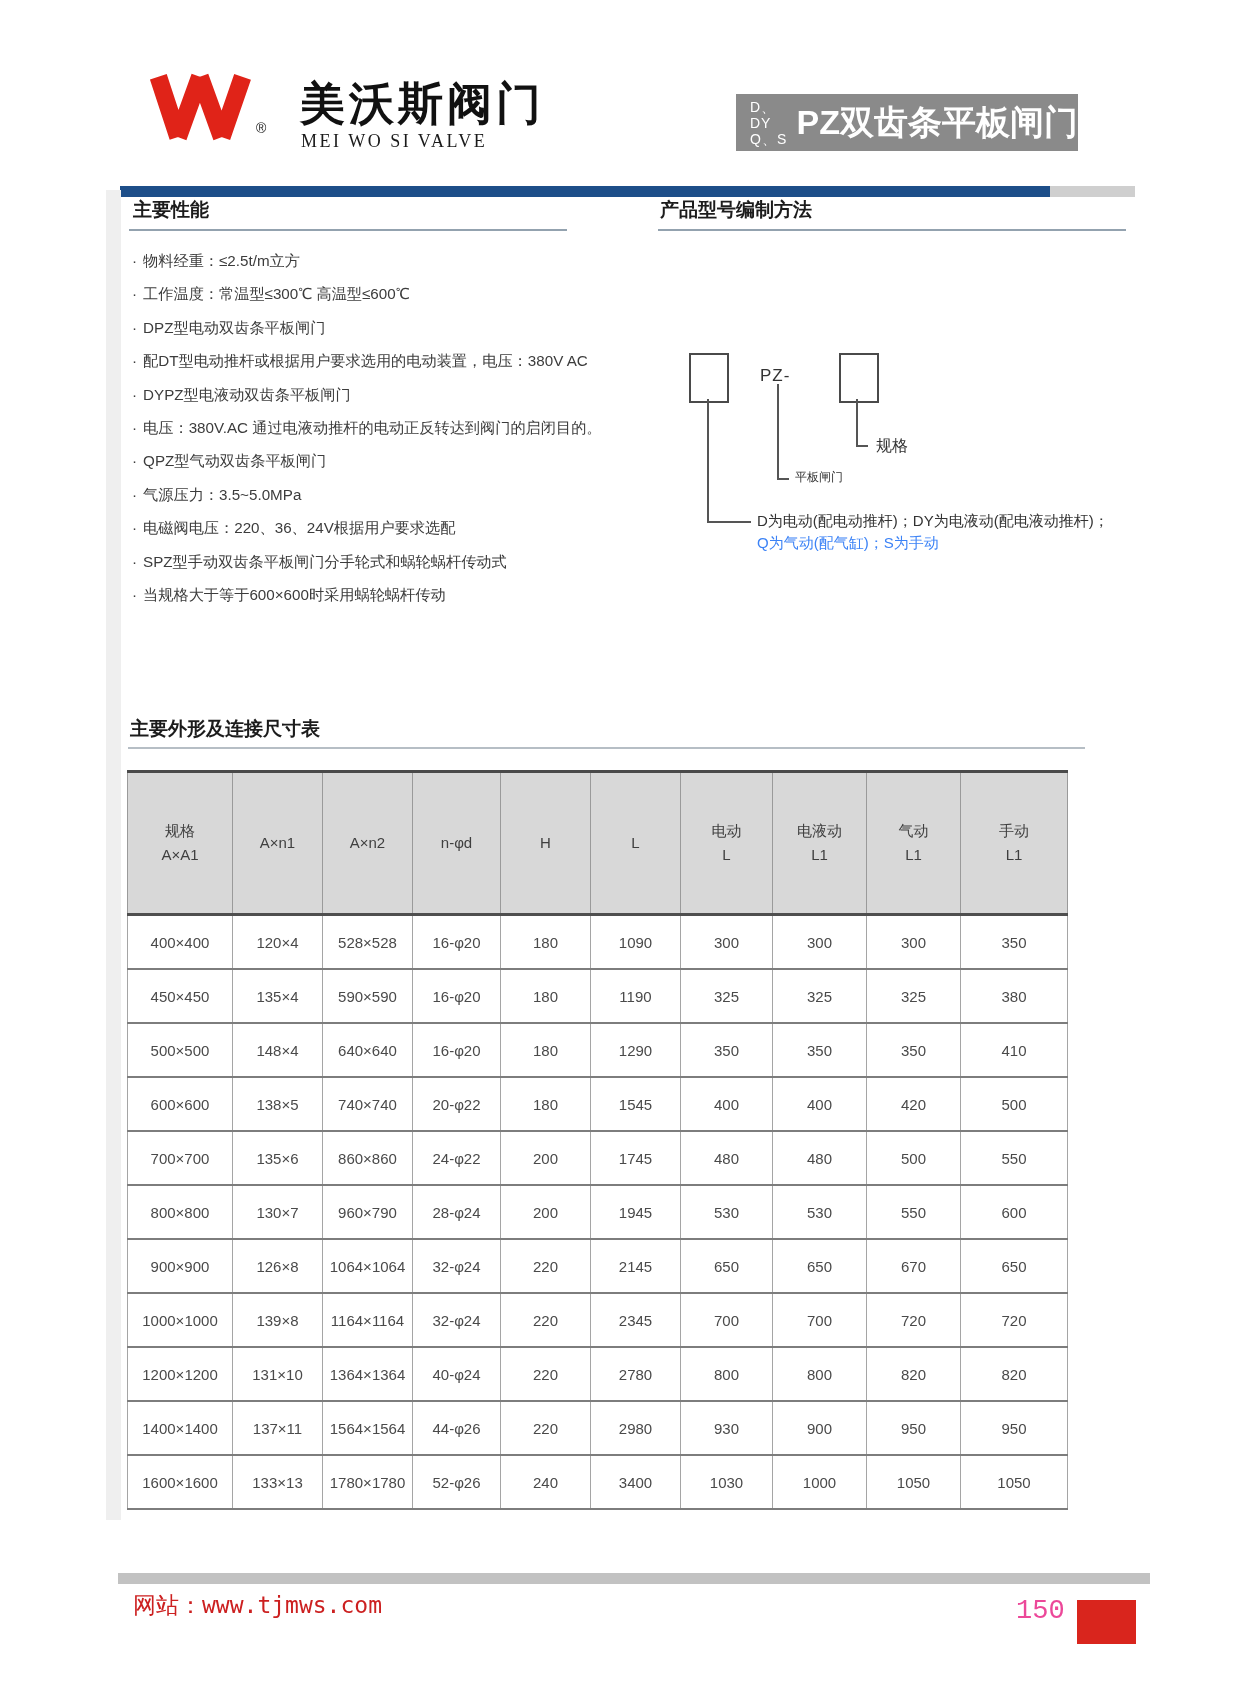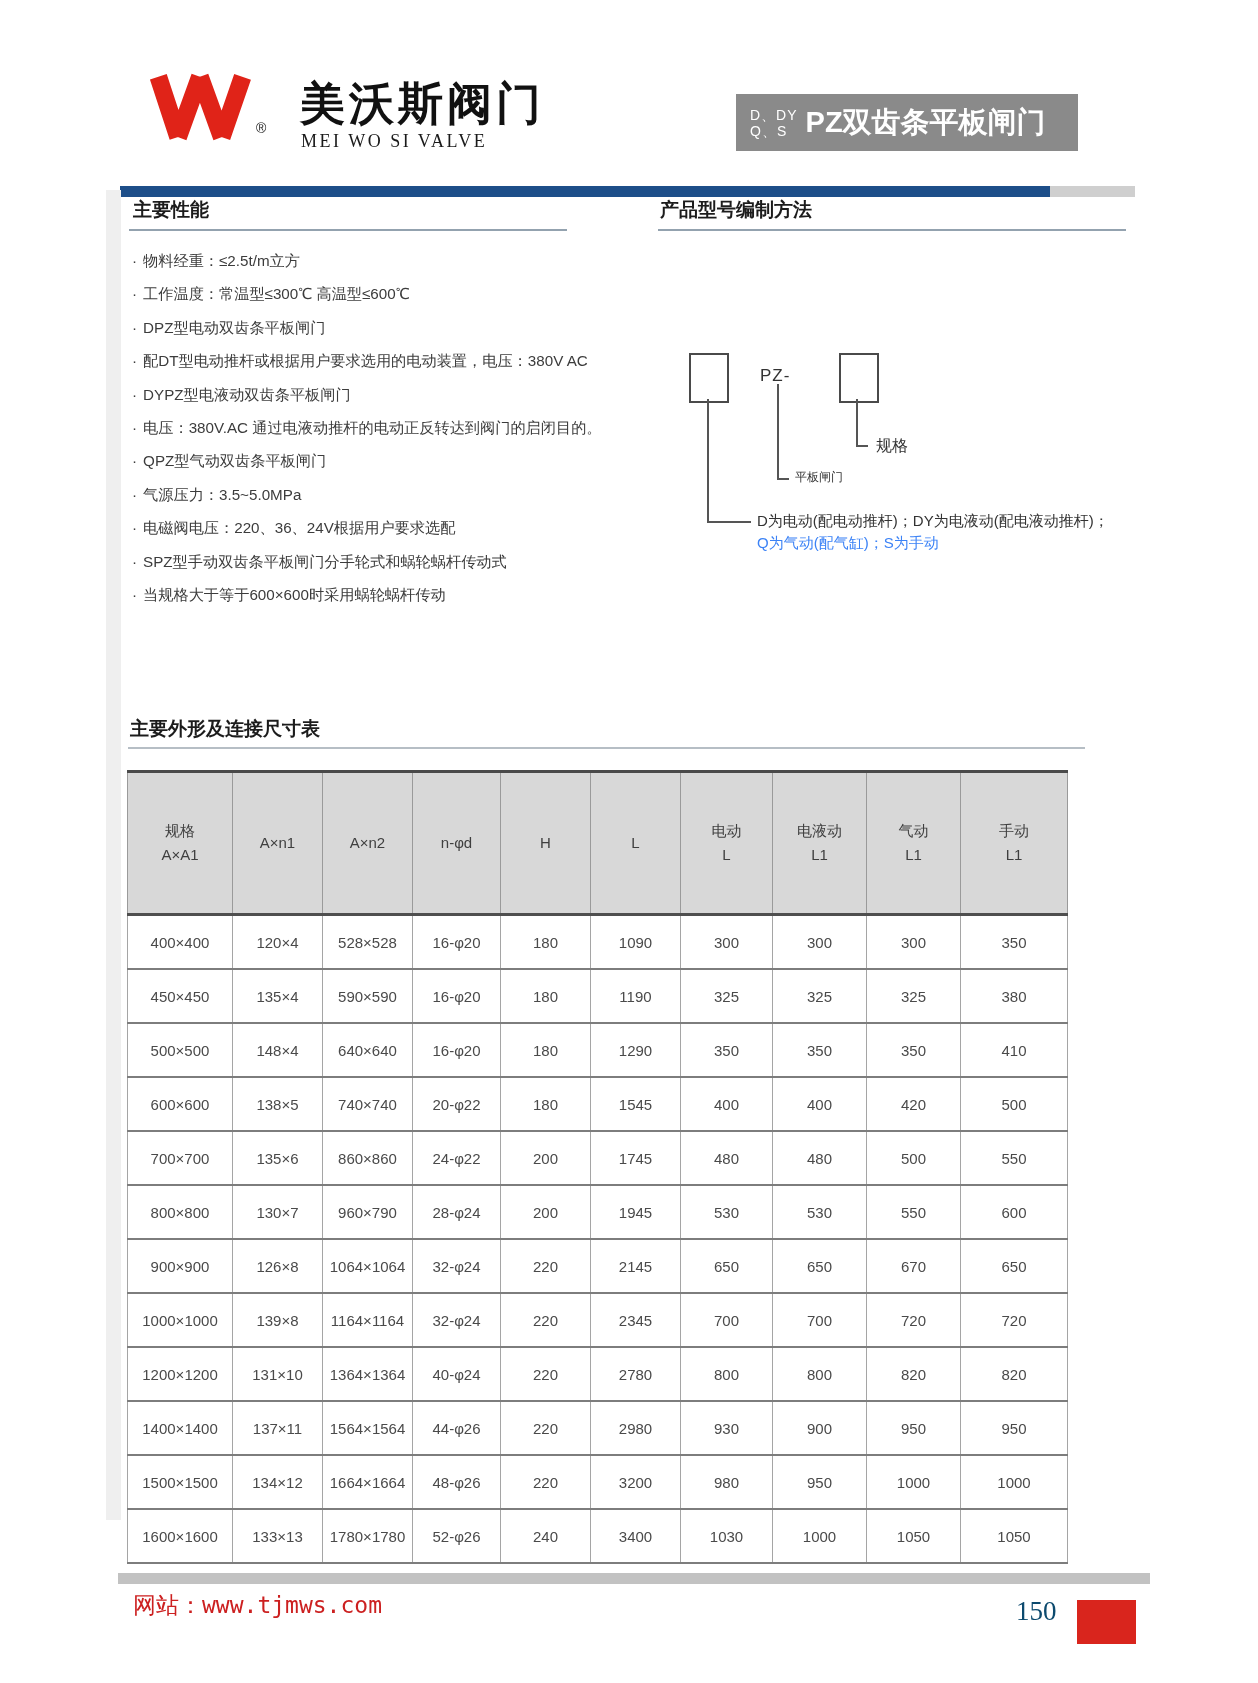--- a/index.html
+++ b/index.html
@@ -18,21 +18,21 @@
   .brand-en{
     left:301px;top:131px;font-size:18px;font-family:"Liberation Serif",serif;
     color:#1a1a1a;letter-spacing:2.5px;white-space:nowrap;
   }
   .title-bar{
     left:736px;top:94px;width:342px;height:57px;background:#8a8a8a;
     display:flex;align-items:center;padding-left:14px;box-sizing:border-box;color:#fff;
   }
   .title-prefix{display:flex;flex-direction:column;margin-right:8px;}
   .title-prefix span{font-size:14px;line-height:16px;letter-spacing:1px;}
-  .title-main{font-size:29px;font-weight:bold;white-space:nowrap;}
+  .title-main{font-size:34px;font-weight:bold;white-space:nowrap;}
   .blue-bar{left:120px;top:186px;width:930px;height:11px;background:#1d4e89;}
   .gray-bar-tail{left:1050px;top:186px;width:85px;height:11px;background:#cfcfcf;}
   .left-scan-strip{left:106px;top:190px;width:15px;height:1330px;background:#efefef;}
   
   .sec-head{font-size:19px;font-weight:bold;color:#1c1c1c;white-space:nowrap;}
   .perf-head{left:133px;top:197px;}
   .perf-underline{left:129px;top:229px;width:438px;height:2px;background:#93a2af;}
   .model-head{left:660px;top:197px;}
   .model-underline{left:658px;top:229px;width:468px;height:2px;background:#93a2af;}
   
@@ -73,21 +73,21 @@
     height:50px;background:#ffffff;font-size:15px;color:#4a4a4a;text-align:center;
     vertical-align:middle;border-bottom:2px solid #7d7d7d;
     border-left:1px solid #a5a5a5;border-right:1px solid #a5a5a5;white-space:nowrap;
   }
   
   .footer-bar{left:118px;top:1573px;width:1032px;height:11px;background:#c2c2c2;}
   .site-link{
     left:133px;top:1590px;font-size:23px;color:#cc2020;
     font-family:"DejaVu Sans Mono",monospace;white-space:nowrap;
   }
-  .page-num{left:1016px;top:1596px;font-size:27px;color:#0c4a6e;font-family:Liberation Serif, serif;}
+  .page-num{left:1016px;top:1596px;font-size:27px;color:#ec4899;font-family:Liberation Mono, monospace;}
   .red-block{left:1077px;top:1600px;width:59px;height:44px;background:#d9251d;}
 </style>
 </head>
 <body>
 
 <div class="abs logo-w">
   <svg width="104" height="80" viewBox="0 0 100 72">
     <path d="M8,6 L27,64 M27,64 L48,6 M48,6 L69,64 M69,64 L89,6" stroke="#e02318" stroke-width="17" fill="none" stroke-linecap="butt" stroke-linejoin="miter"></path>
   </svg>
 </div>
@@ -312,32 +312,20 @@
         <td>1564×1564</td>
         <td>44-φ26</td>
         <td>220</td>
         <td>2980</td>
         <td>930</td>
         <td>900</td>
         <td>950</td>
         <td>950</td>
       </tr>
       <tr>
-        <td>1500×1500</td>
-        <td>134×12</td>
-        <td>1664×1664</td>
-        <td>48-φ26</td>
-        <td>220</td>
-        <td>3200</td>
-        <td>980</td>
-        <td>950</td>
-        <td>1000</td>
-        <td>1000</td>
-      </tr>
-      <tr>
         <td>1600×1600</td>
         <td>133×13</td>
         <td>1780×1780</td>
         <td>52-φ26</td>
         <td>240</td>
         <td>3400</td>
         <td>1030</td>
         <td>1000</td>
         <td>1050</td>
         <td>1050</td>

